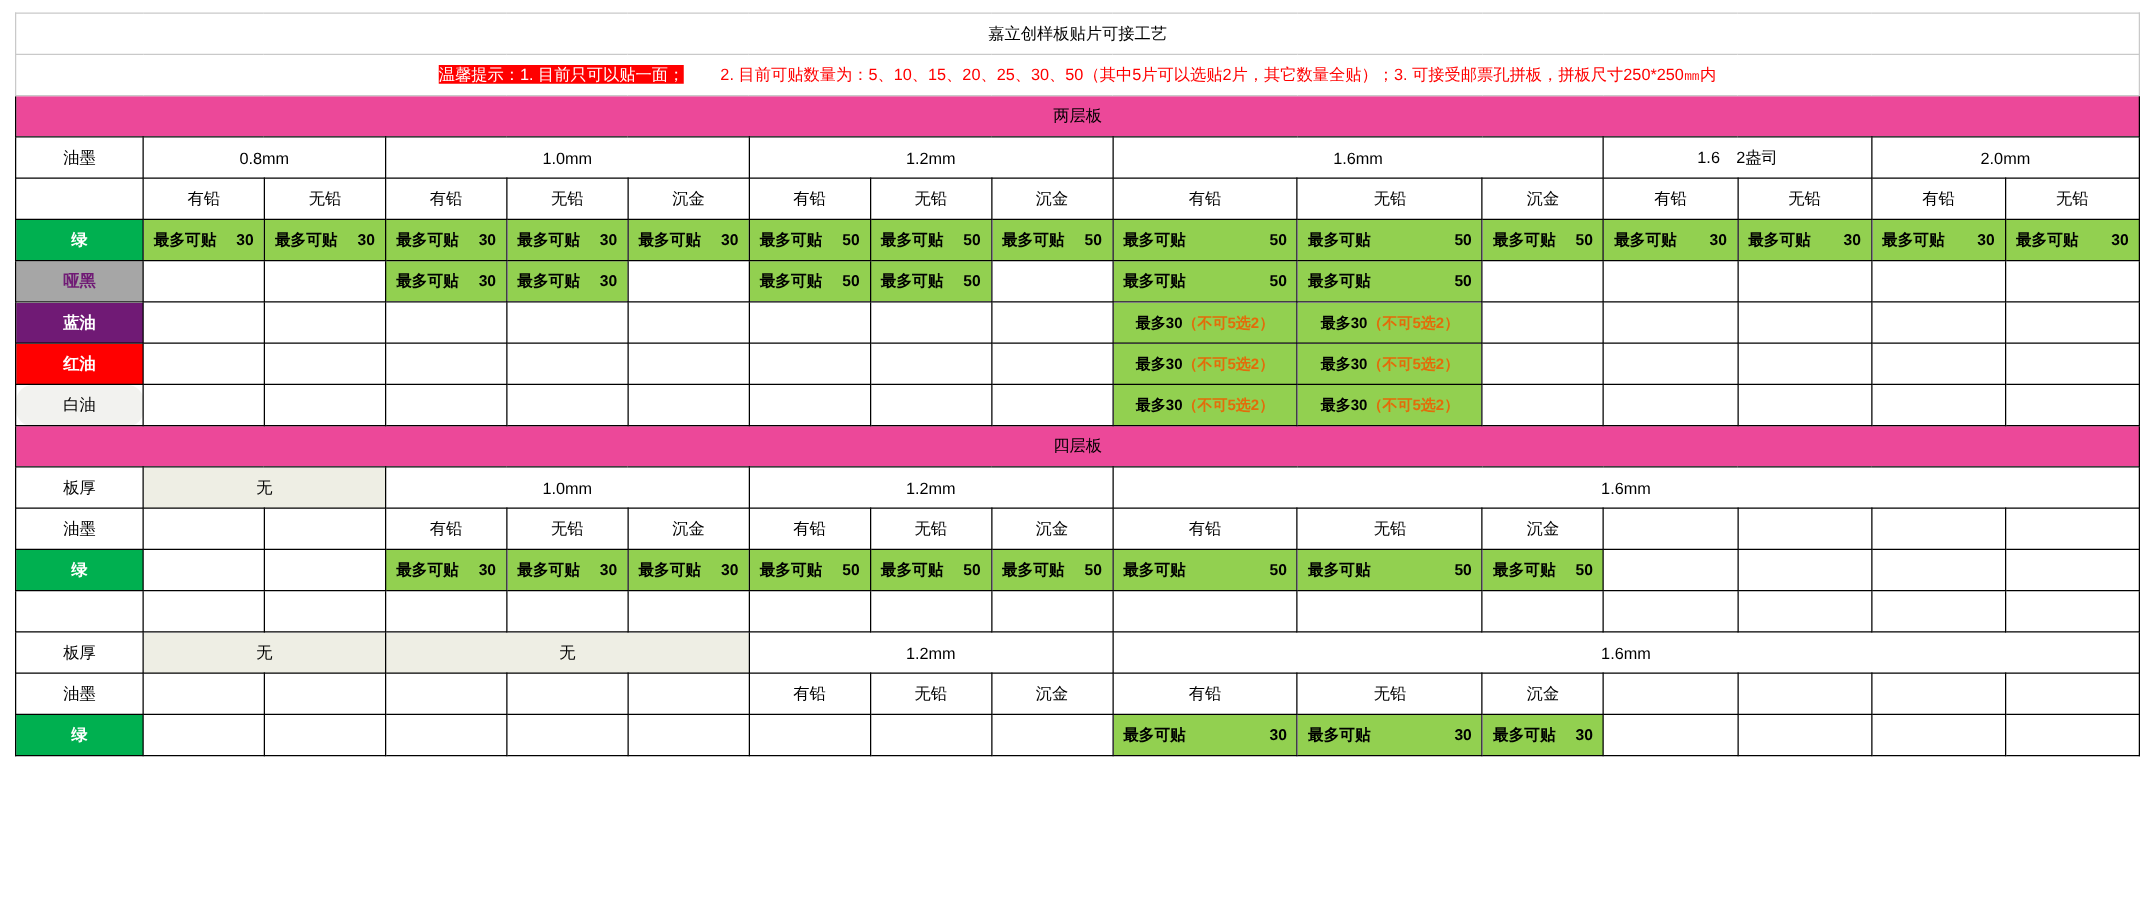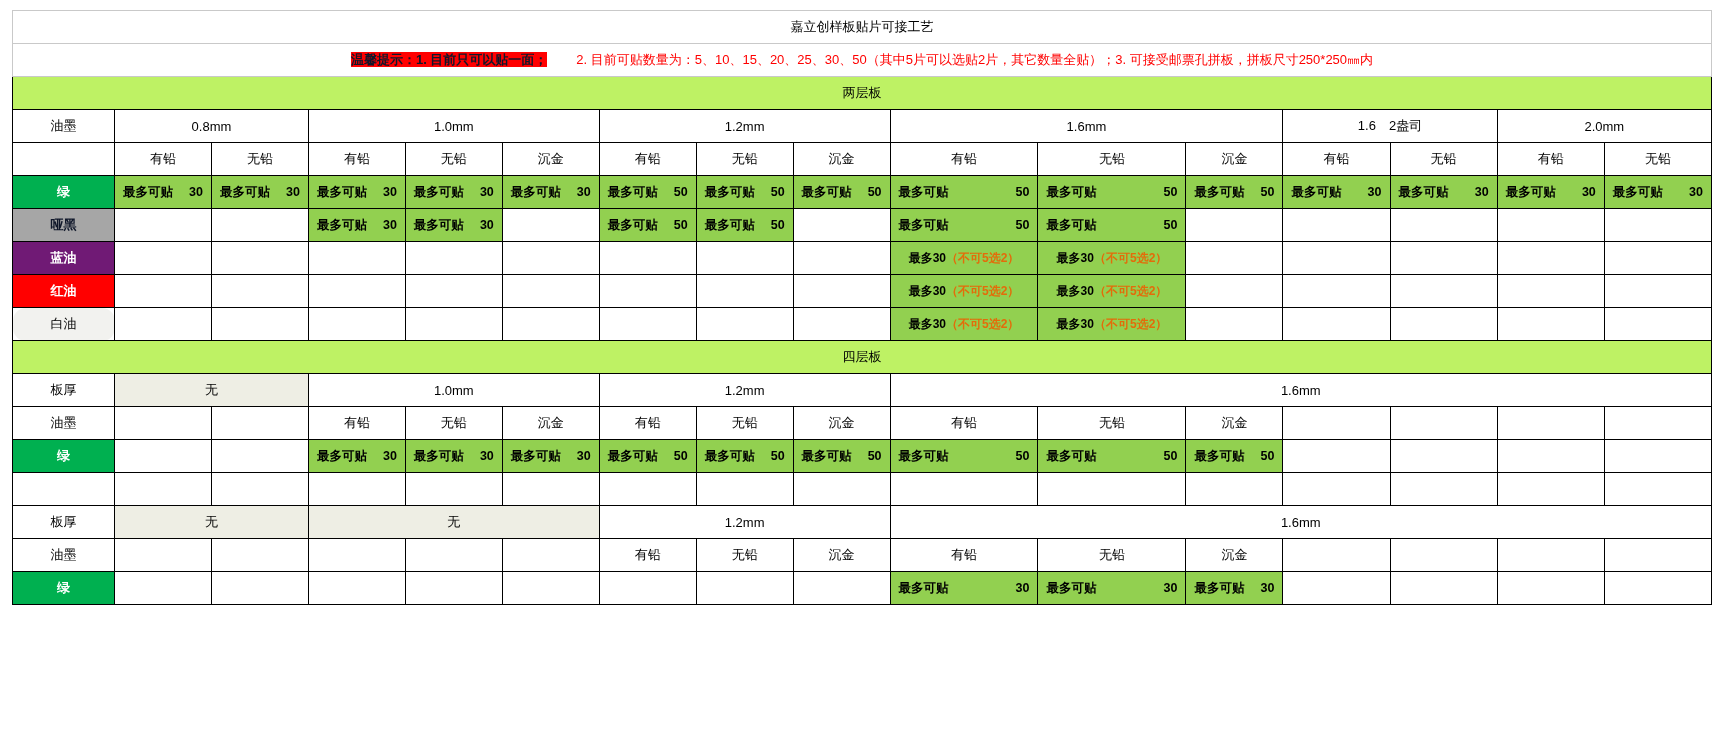--- a/index.html
+++ b/index.html
@@ -39,31 +39,31 @@
     height:34px;
     background:#ffffff;
   }
   .tip{
     border:1px solid #c9c9c9 !important;
     text-align:left;
     font-size:12.5px;
     height:28px;
     padding-left:6px;
   }
-  .tip .red{color:#0f172a;font-weight:bold;}
+  .tip .red{color:#ffffff;font-weight:normal;}
   .tip .redlight{color:#ff0000;}
   .section{
-    background:#bef264;
+    background:#ec4899;
     font-size:14px;
     height:30px;
     margin-top:28px;
   }
   .hdr{background:#ffffff;}
   .green{background:#00b050;color:#ffffff;font-weight:bold;}
-  .graybk{background:#a6a6a6;color:#0f172a;font-weight:bold;}
+  .graybk{background:#a6a6a6;color:#701a75;font-weight:bold;}
   .blue{background:#701a75;color:#ffffff;font-weight:bold;}
   .red{background:#ff0000;color:#ffffff;font-weight:bold;}
   .whiteink{background:#f2f2ef;color:#000;border-radius:13px;}
   .cell-green{background:#92d050;font-weight:bold;}
   .cell-none{background:#eeeee4;}
   .val{
     display:flex;
     justify-content:space-between;
     align-items:center;
     padding:0 4px;

